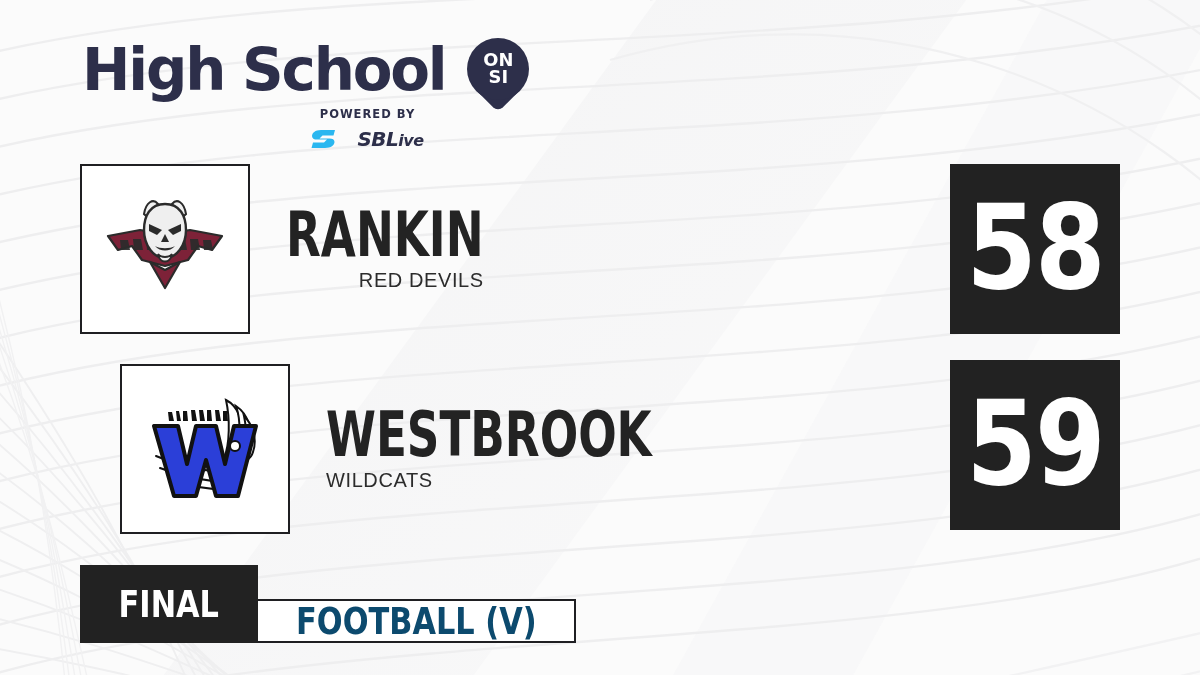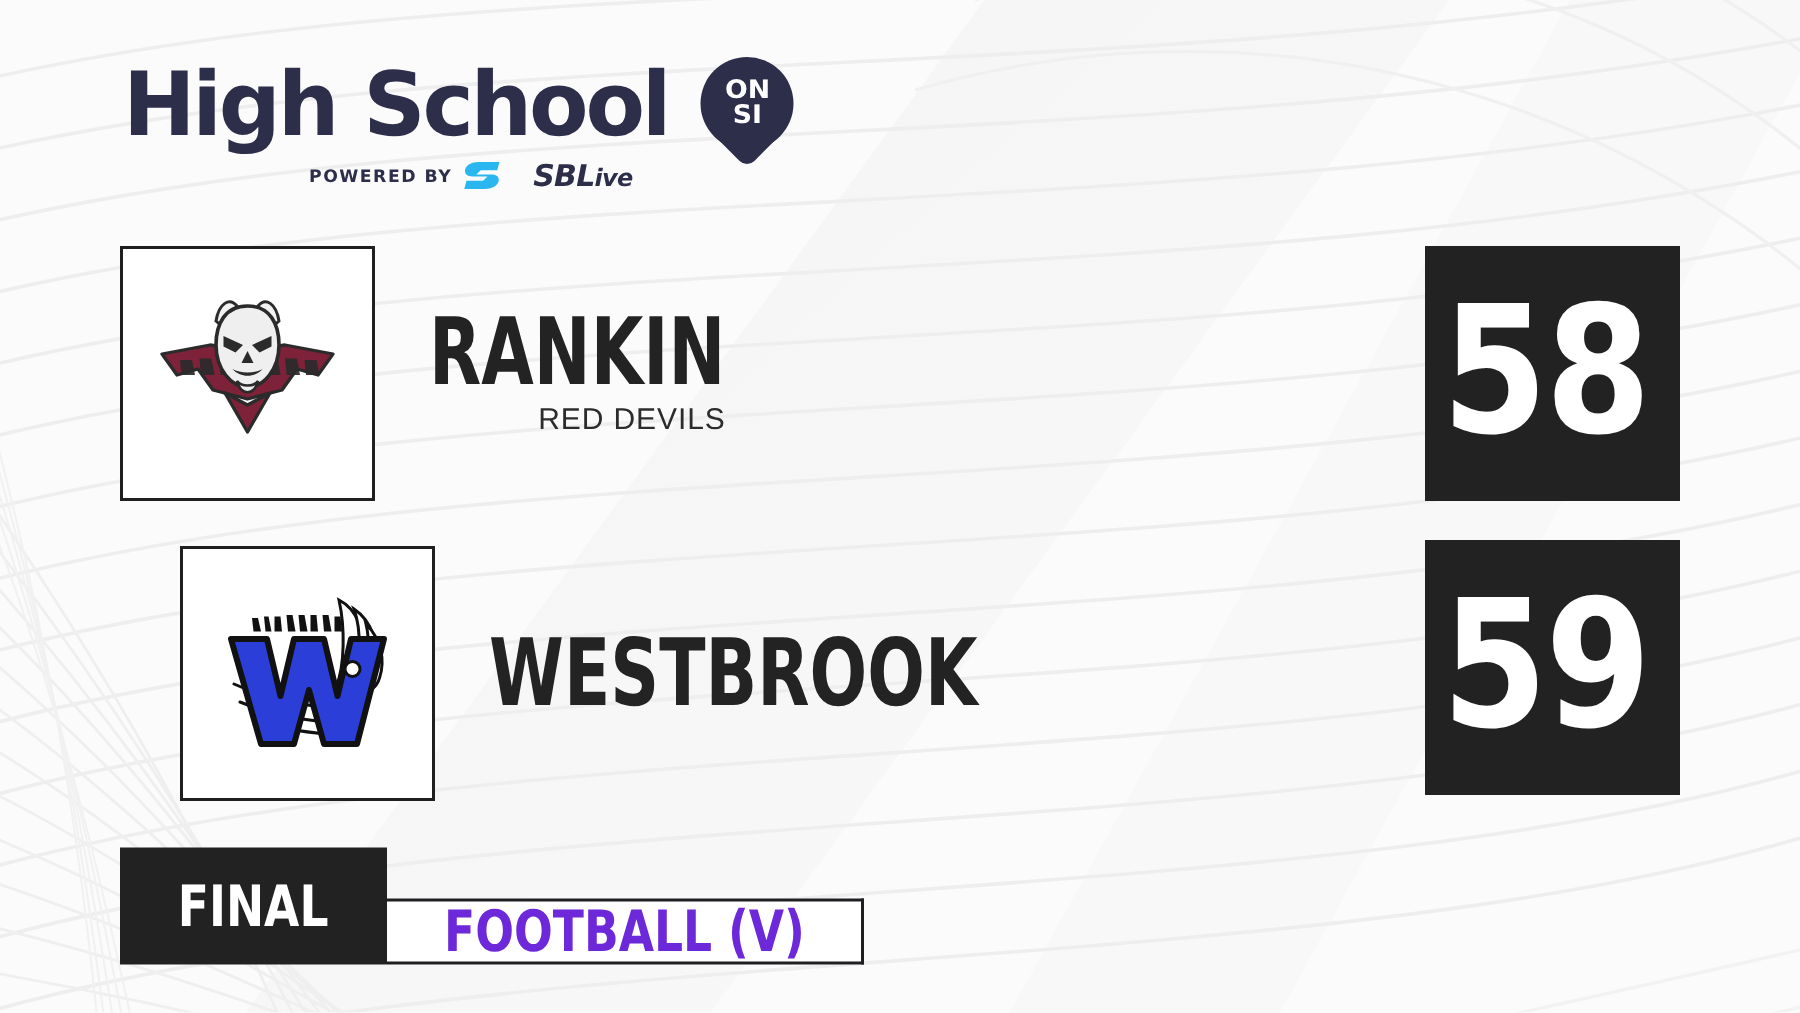--- a/index.html
+++ b/index.html
@@ -46,21 +46,21 @@
     gap:1px; z-index:3;
   }
   .pin-txt span {
     font-family:"DejaVu Sans", sans-serif;
     font-weight:700; font-size:17px; color:#ffffff;
     line-height:0.92; letter-spacing:0px;
     transform:scaleX(1.05);
   }
   .powered {
     display:flex; align-items:center; gap:8px;
-    margin-top:7px; margin-left:124px;
+    margin-top:7px; margin-left:124px;flex-direction:column;
   }
   .powered-label {
     font-family:"DejaVu Sans", sans-serif;
     font-weight:700; font-size:11.5px; letter-spacing:1.0px;
     color:#2d2f4a;
   }
   .sbl { display:flex; align-items:center; gap:20px; }
   .sbl-mark { display:block; }
   .sbl-word {
     font-family:"DejaVu Sans", sans-serif;
@@ -102,21 +102,21 @@
     letter-spacing:0.6px;
     color:#2c2c2c;
     margin-top:4px;
     white-space:nowrap;
   }
 
   
   .score-box {
     position:absolute; left:950px; width:170px; height:170px;
     background:#222222;
-    display:flex; align-items:center; 
+    display:flex; align-items:center; justify-content:center;
   }
   .score-box.row-1 { top:164px; }
   .score-box.row-2 { top:360px; }
   .score-val {
     font-family:"DejaVu Sans", sans-serif;
     font-weight:700; font-size:118px; line-height:1;
     color:#ffffff; letter-spacing:-2px;
     transform:scaleX(0.86) translateY(-2px);
   }
 
@@ -128,21 +128,21 @@
   .status-final {
     background:#222222; color:#ffffff;
     display:flex; align-items:center; justify-content:center;
     padding:0 26px;
     font-family:"DejaVu Sans", sans-serif;
     font-weight:700; font-size:38px; letter-spacing:0px;
   }
   .status-final span { transform:scaleX(0.80); display:inline-block; }
   .status-sport {
     background:#ffffff; border:2px solid #1f1f22; border-left:none;
-    color:#6d28d9;
+    color:#0c4a6e;
     display:flex; align-items:center; justify-content:center;
     padding:0 8px;
     font-family:"DejaVu Sans", sans-serif;
     font-weight:700; font-size:38px;margin-top:34px;
   }
   .status-sport span { transform:scaleX(0.80); display:inline-block; white-space:nowrap; }
 </style>
 </head>
 <body>
 
@@ -318,20 +318,21 @@
           </g>
 
           <path d="M14 42 L38 42 L47 80 L56 42 L76 42 L85 80 L94 42 L116 42 L98 112 L76 112 L66 76 L56 112 L34 112 Z" fill="#2b3fd8" stroke="#111111" stroke-width="4" stroke-linejoin="round"></path>
 
           <circle cx="95" cy="62" r="5" fill="#ffffff" stroke="#111111" stroke-width="2"></circle>
         </svg>
       </div>
     </div>
     <div class="team-text">
       <div class="team-name">WESTBROOK</div>
+      <div class="team-sub">WILDCATS</div>
     </div>
   </div>
 
   <div class="score-box row-2">
     <div class="score-val">59</div>
   </div>
 
   <div class="status-bar">
     <div class="status-final">
         <span>FINAL</span>

